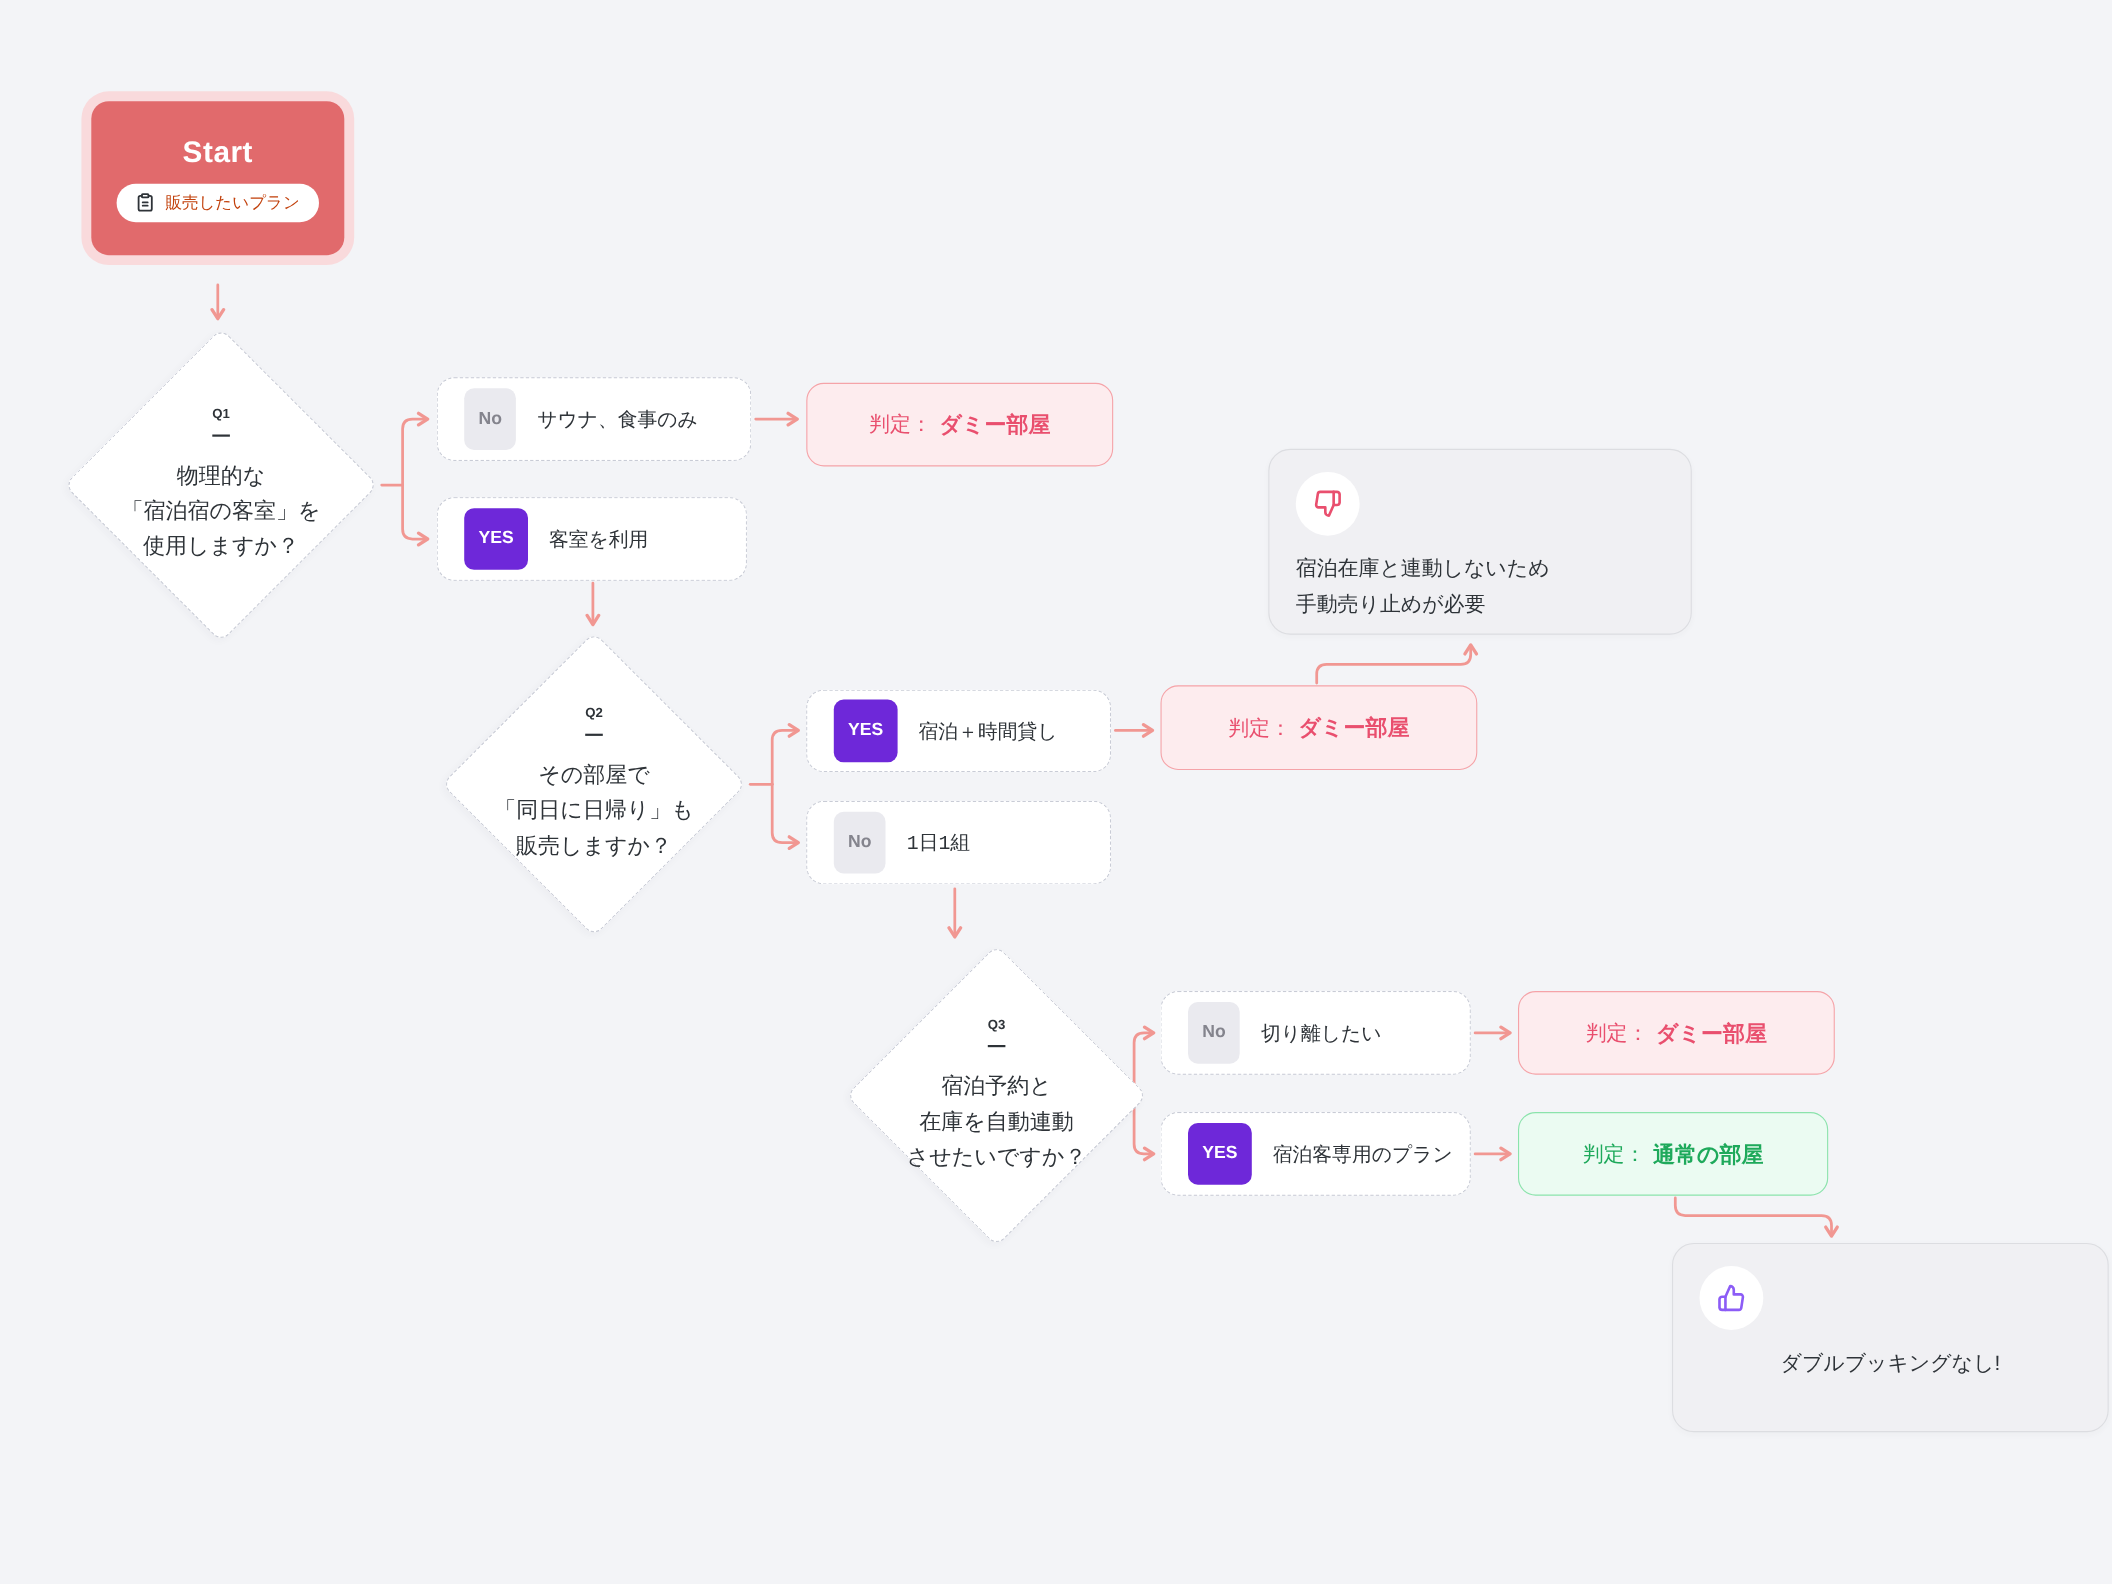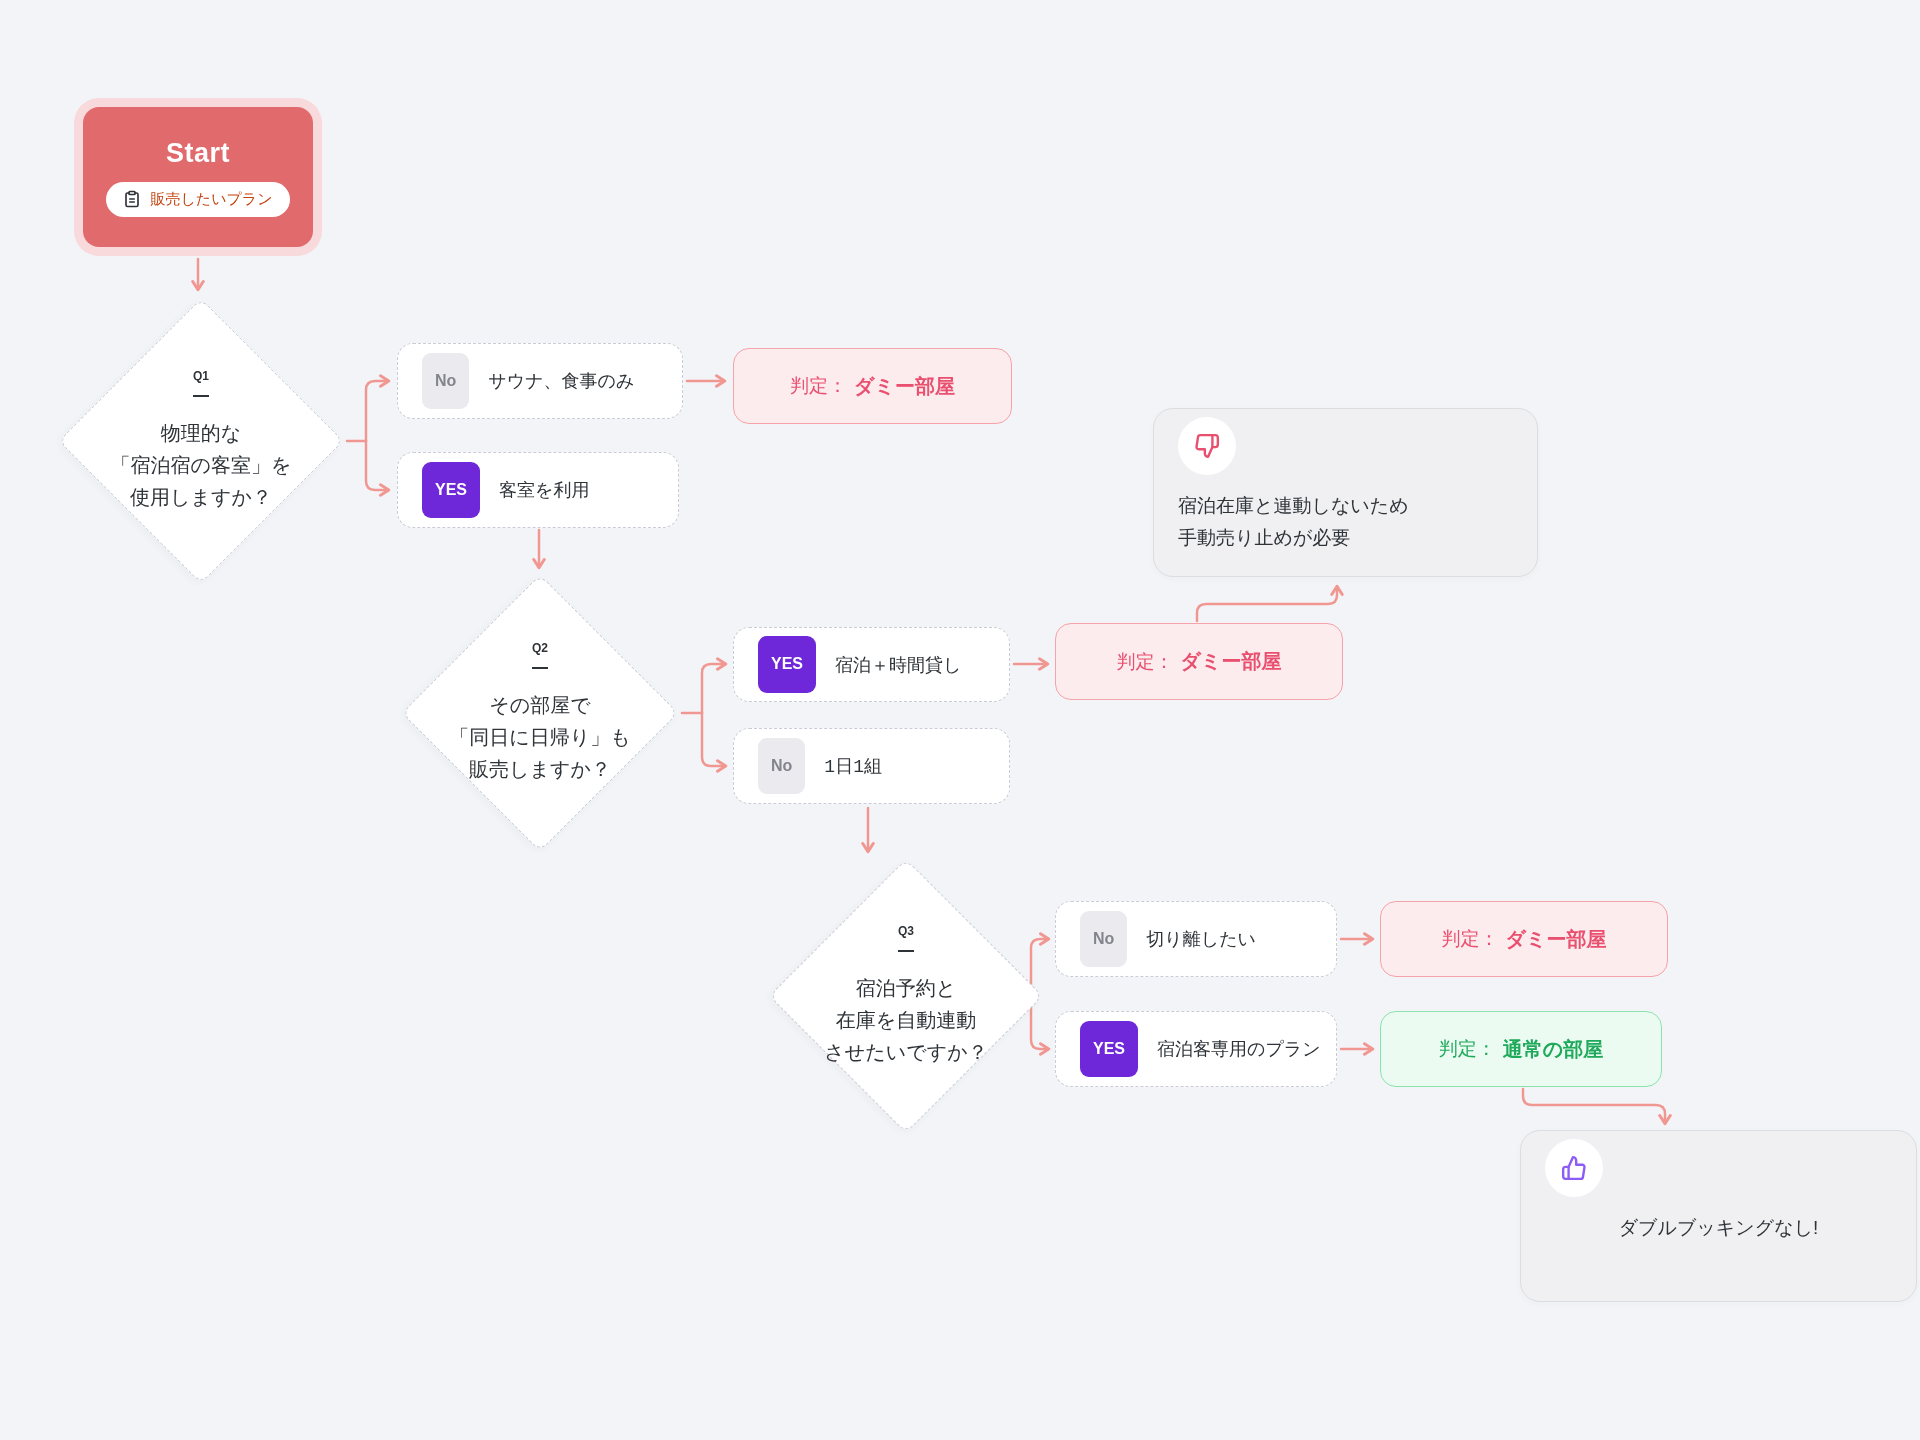--- a/index.html
+++ b/index.html
@@ -10,21 +10,21 @@
   .canvas{
     position:relative;
     width:1920px;height:1440px;
     background:#F3F4F7;
     overflow:hidden;
   }
   .arrows{position:absolute;inset:0;pointer-events:none;}
 
   
   .start-node{
-    position:absolute;left:83px;top:107px;width:230px;height:140px;
+    position:absolute;left:83px;top:92px;width:230px;height:140px;
     background:#E16A6C;border-radius:16px;
     box-shadow:0 0 0 9px #F9DADC;
     display:flex;flex-direction:column;align-items:center;justify-content:center;gap:13px;
     box-sizing:border-box;
   }
   .start-title{color:#FFFFFF;font-size:27px;font-weight:700;letter-spacing:.5px;}
   .start-tag{
     background:#FFFFFF;border-radius:999px;padding:8px 17px;
     display:flex;align-items:center;gap:9px;
     font-size:15px;color:#c2410c;font-weight:500;white-space:nowrap;
@@ -74,21 +74,21 @@
   }
   .result-pink{background:#FDECEE;border:1.5px solid #F5A3A8;color:#E94F6E;}
   .result-green{background:#EBFBF2;border:1.5px solid #8BE3AC;color:#1EA95B;}
   .result .prefix{font-size:19px;}
   .result .value{font-size:20px;font-weight:800;}
 
   
   .note{
     position:absolute;background:#F0F0F3;
     border:1px solid #DCDDE1;border-radius:20px;
-    padding:8px 24px;box-sizing:border-box;
+    padding:20px 24px;box-sizing:border-box;
     box-shadow:0 2px 6px rgba(50,60,70,.03);
   }
   .note-icon-circle{
     width:58px;height:58px;border-radius:50%;background:#FFFFFF;
     display:flex;align-items:center;justify-content:center;
   }
   .note-text{margin-top:15px;font-size:19px;line-height:1.7;color:#2E3338;white-space:nowrap;}
 </style>
 </head>
 <body>

